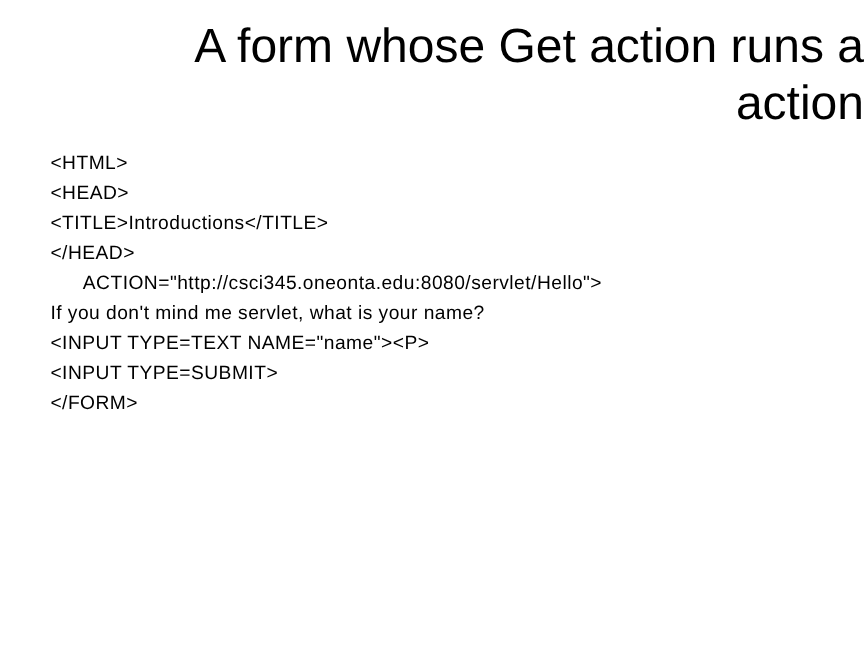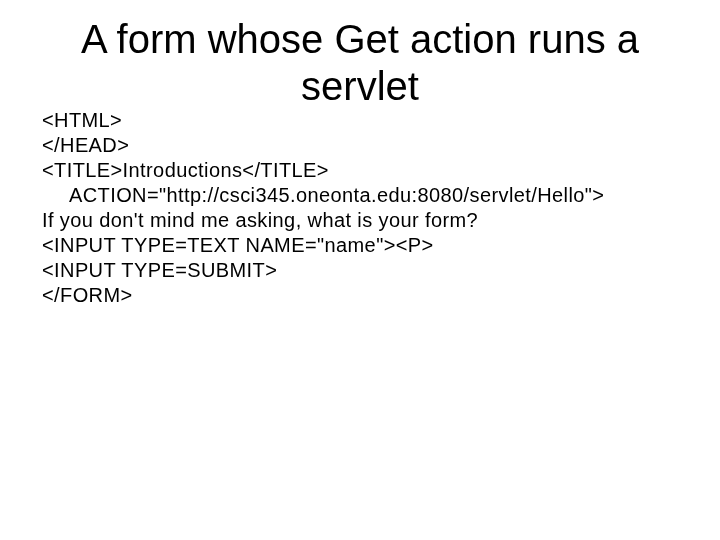--- a/index.html
+++ b/index.html
@@ -15,59 +15,60 @@
     color: #000000;
     font-family: "Liberation Sans", sans-serif;
     overflow: hidden;
   }
   .slide-title {
     position: absolute;
     top: 16px;
     left: 0;
     width: 100%;
     margin: 0;
-    text-align: center;
+    text-align: right;
     font-size: 40px;
     line-height: 47px;
     font-weight: 400;
     letter-spacing: 0px;
   }
   .title-line {
     display: block;
   }
   .code-block {
     position: absolute;
-    top: 108px;
+    top: 124px;
     left: 42px;
     right: 10px;
-    font-size: 20px;
+    font-size: 16px;
     line-height: 25px;
     letter-spacing: 0.4px;
   }
   .code-line {
     white-space: pre;
   }
   .code-line.indent {
     padding-left: 27px;
   }
 </style>
 </head>
 <body>
 
 <div class="slide">
 
   <h1 class="slide-title">
     <span class="title-line">A form whose Get action runs a</span>
-    <span class="title-line">servlet</span>
+    <span class="title-line">action</span>
   </h1>
 
   <div class="code-block">
     <div class="code-line">&lt;HTML&gt;</div>
+    <div class="code-line">&lt;HEAD&gt;</div>
+    <div class="code-line">&lt;TITLE&gt;Introductions&lt;/TITLE&gt;</div>
     <div class="code-line">&lt;/HEAD&gt;</div>
-    <div class="code-line">&lt;TITLE&gt;Introductions&lt;/TITLE&gt;</div>
     <div class="code-line indent">ACTION="http://csci345.oneonta.edu:8080/servlet/Hello"&gt;</div>
-    <div class="code-line">If you don't mind me asking, what is your form?</div>
+    <div class="code-line">If you don't mind me servlet, what is your name?</div>
     <div class="code-line">&lt;INPUT TYPE=TEXT NAME="name"&gt;&lt;P&gt;</div>
     <div class="code-line">&lt;INPUT TYPE=SUBMIT&gt;</div>
     <div class="code-line">&lt;/FORM&gt;</div>
   </div>
 
 </div>
 
 </body></html>

